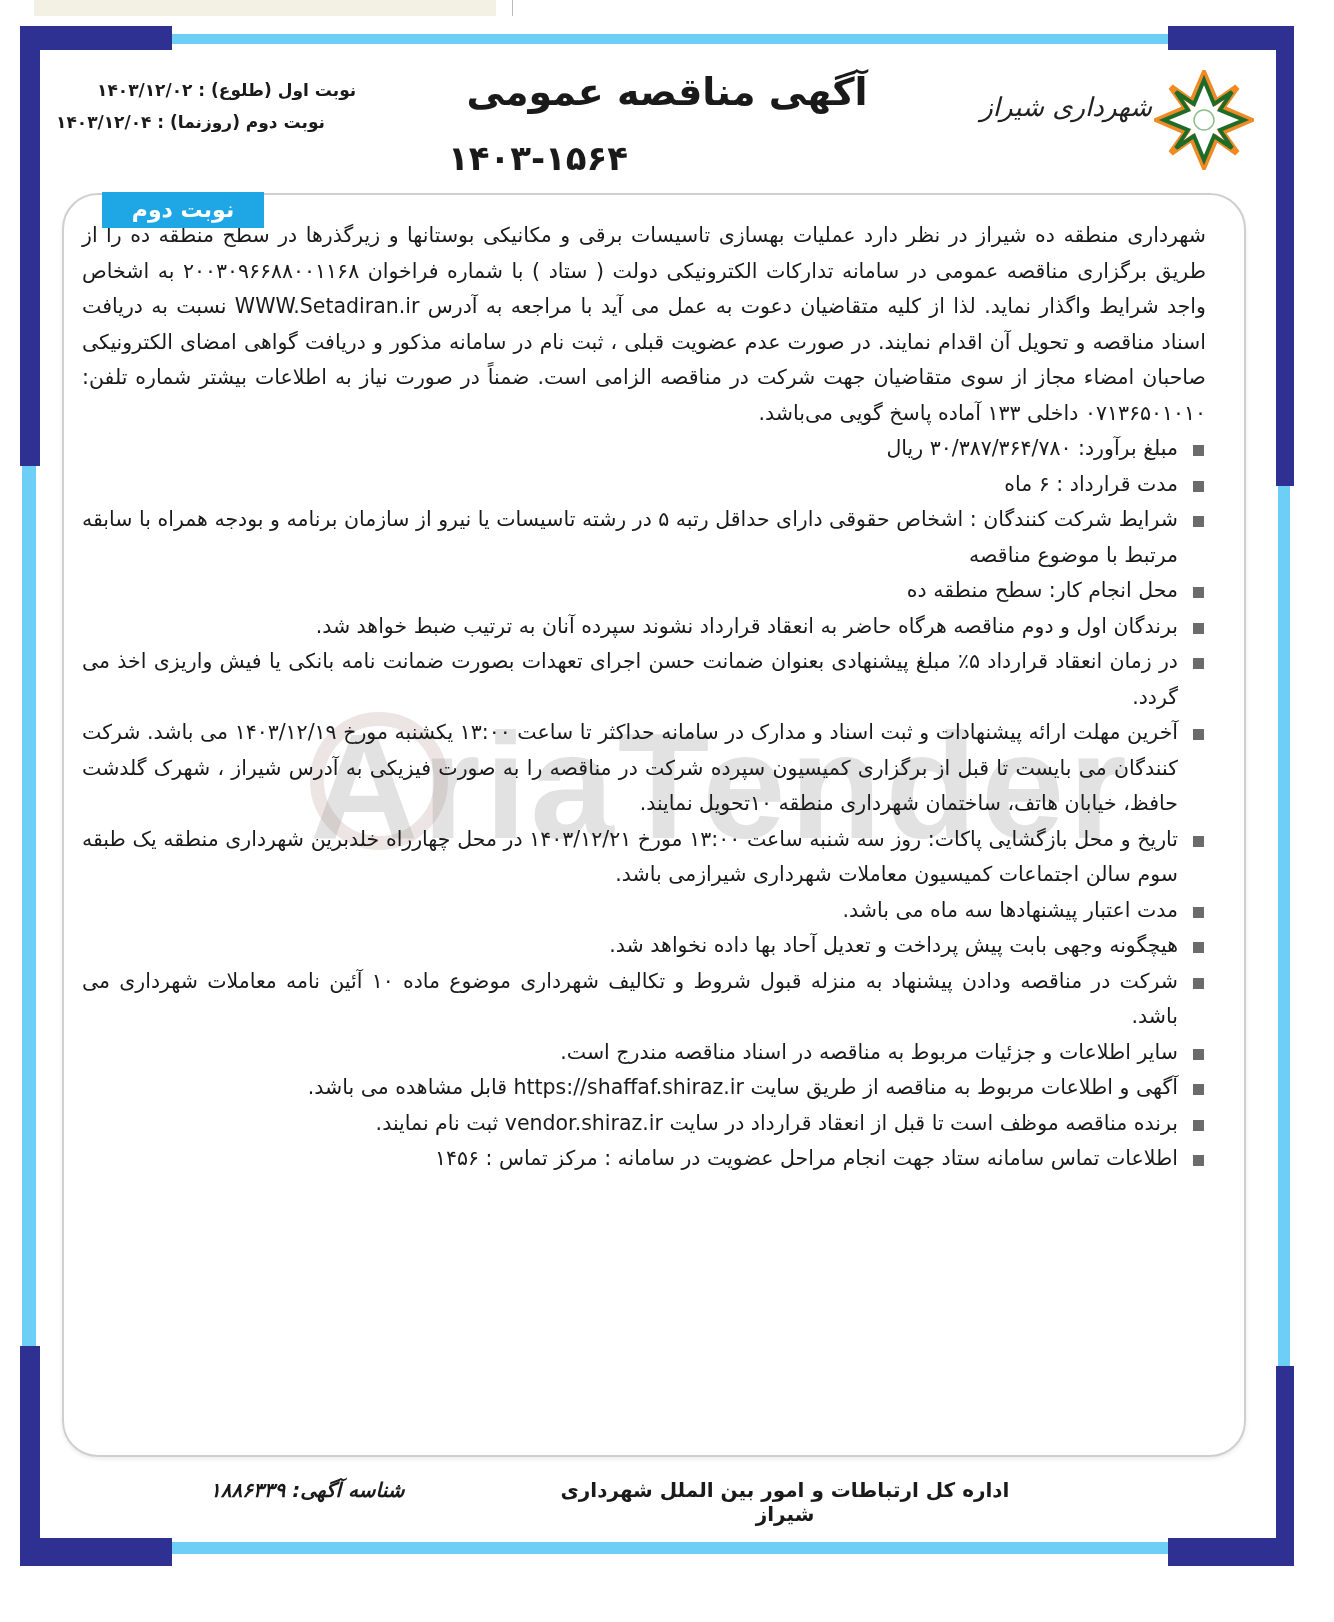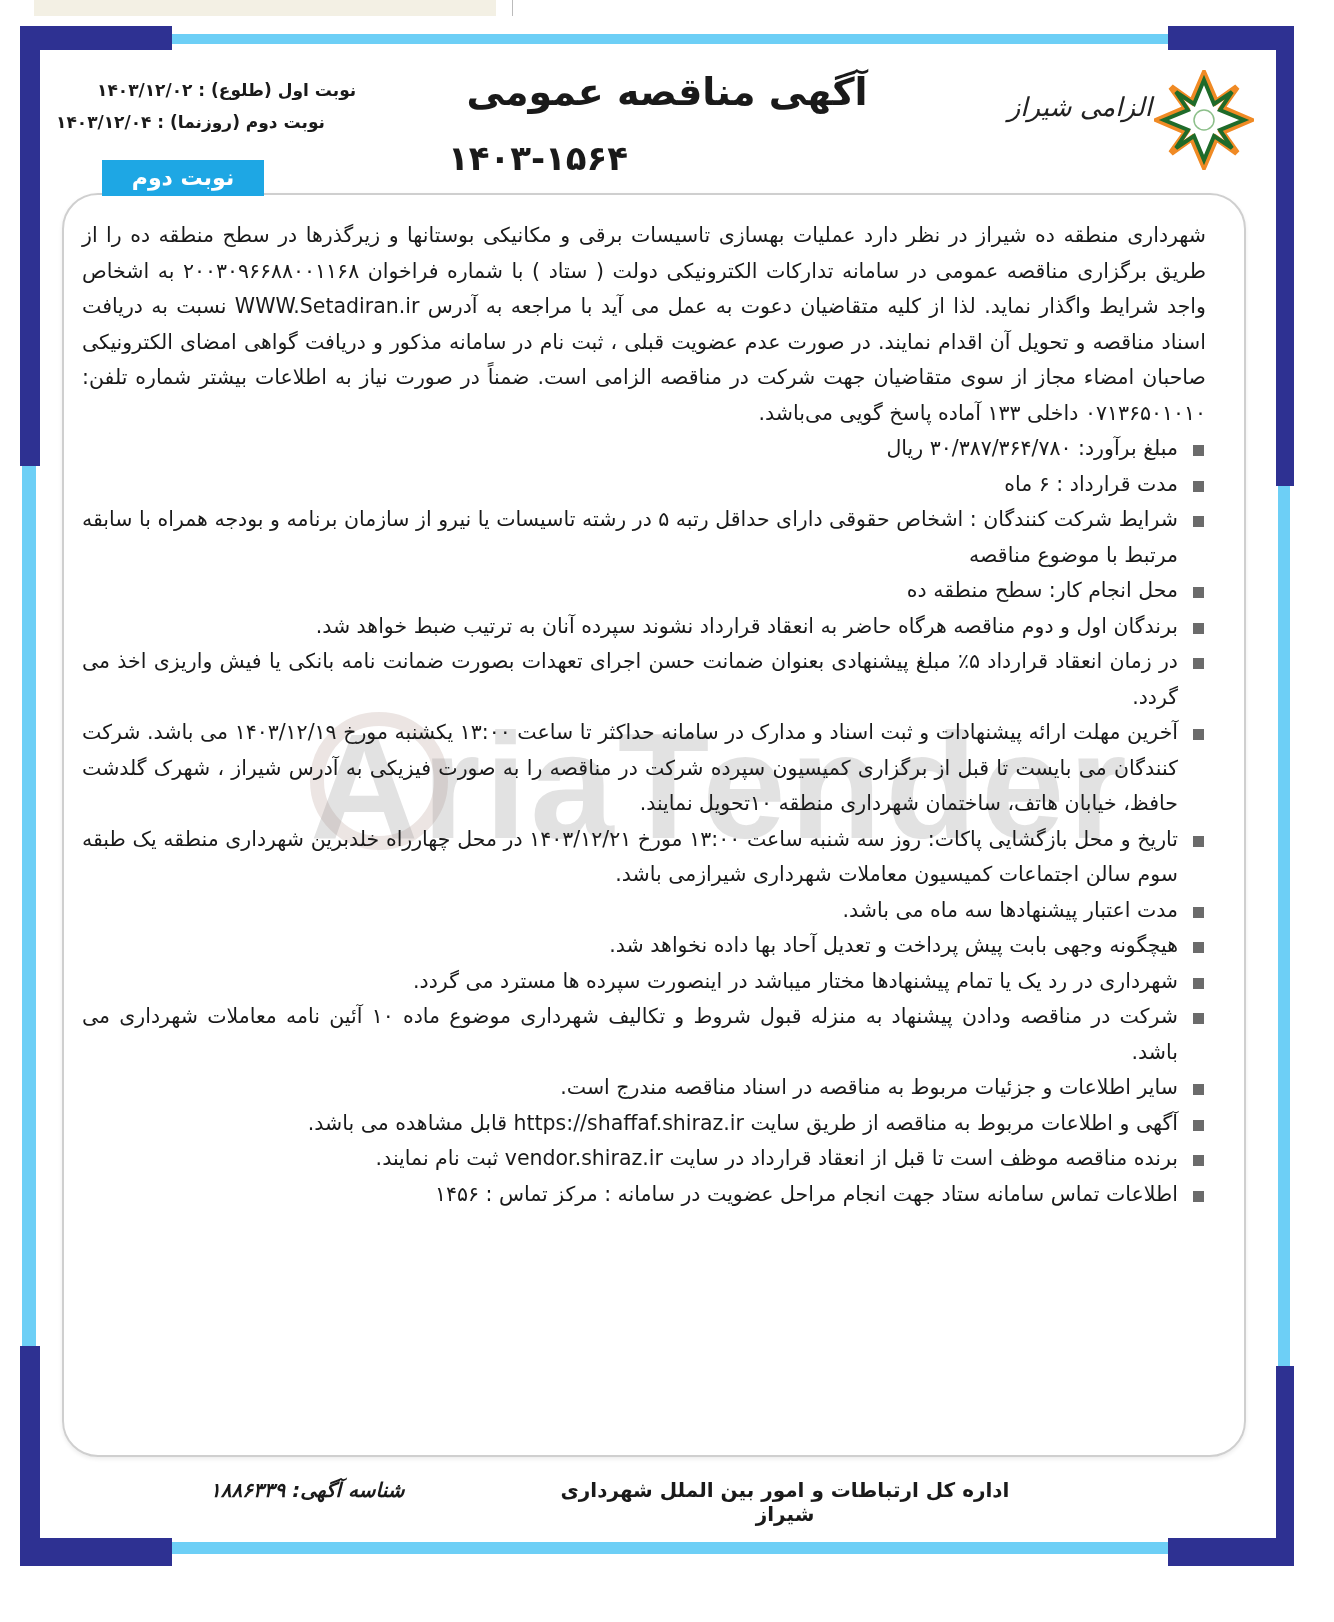--- a/index.html
+++ b/index.html
@@ -18,21 +18,21 @@
 
   
   .logo { position:absolute; right:80px; top:70px; width:100px; height:100px; }
   .logo-word { position:absolute; right:182px; top:92px; font-family:"DejaVu Serif", serif; font-style:italic; font-size:26px; color:#222; direction:rtl; }
   .title { position:absolute; left:0; width:1334px; top:70px; text-align:center; font-size:38px; font-weight:bold; direction:rtl; }
   .title-num { position:absolute; left:0; width:1076px; top:138px; text-align:center; font-size:34px; font-weight:bold; }
   .pub { position:absolute; left:56px; direction:rtl; font-size:17px; font-weight:bold; }
   .pub1 { top:80px;margin-left:41px; }
   .pub2 { top:112px; }
 
-  .badge { position:absolute; left:102px; top:160px; width:162px; height:36px; background:#1ea7e4; color:#fff;
+  .badge { position:absolute; left:102px; top:192px; width:162px; height:36px; background:#1ea7e4; color:#fff;
            font-size:22px; font-weight:bold; text-align:center; line-height:36px; direction:rtl; z-index:3; }
 
   .box { position:absolute; left:62px; top:193px; width:1180px; height:1260px; border:2px solid #cfcfcf; border-radius:36px; box-shadow:0 2px 4px rgba(0,0,0,0.08); }
 
   .content { position:absolute; left:82px; top:218px; width:1124px; direction:rtl; font-size:20.5px; line-height:35.5px; text-align:justify; z-index:2; }
   .content p { margin:0; }
   .items { list-style:none; margin:0; padding:0; }
   .items li { position:relative; padding-right:28px; }
   .items li .sq { position:absolute; right:2px; top:14px; width:11px; height:11px; background:#6b6b6b; }
   .latin { direction:ltr; unicode-bidi:embed; }
@@ -68,21 +68,21 @@
 
 <svg class="logo" viewBox="0 0 100 100">
   <g transform="translate(50,50)">
     <g fill="none" stroke-width="6">
       <path d="M0,-46 L12,-18 L33,-33 L18,-12 L46,0 L18,12 L33,33 L12,18 L0,46 L-12,18 L-33,33 L-18,12 L-46,0 L-18,-12 L-33,-33 L-12,-18 Z" stroke="#f08a24"></path>
       <path d="M0,-40 L10,-16 L28,-28 L16,-10 L40,0 L16,10 L28,28 L10,16 L0,40 L-10,16 L-28,28 L-16,10 L-40,0 L-16,-10 L-28,-28 L-10,-16 Z" stroke="#1f6b2a" stroke-width="4"></path>
     </g>
     <circle r="10" fill="none" stroke="#8cbf8a" stroke-width="1.5"></circle>
   </g>
 </svg>
-<div class="logo-word">الزامی شیراز</div>
+<div class="logo-word">شهرداری شیراز</div>
 
 <div class="title">آگهی مناقصه عمومی</div>
 <div class="title-num">۱۴۰۳-۱۵۶۴</div>
 
 <div class="pub pub1">نوبت اول (طلوع) : ۱۴۰۳/۱۲/۰۲</div>
 <div class="pub pub2">نوبت دوم (روزنما) : ۱۴۰۳/۱۲/۰۴</div>
 
 <div class="box"></div>
 <div class="badge">نوبت دوم</div>
 
@@ -101,21 +101,20 @@
     <li><span class="sq"></span><span>شرایط شرکت کنندگان : اشخاص حقوقی دارای حداقل رتبه ۵ در رشته تاسیسات یا نیرو از سازمان برنامه و بودجه همراه با سابقه مرتبط با موضوع مناقصه</span></li>
     <li><span class="sq"></span><span>محل انجام کار: سطح منطقه ده</span></li>
     <li><span class="sq"></span><span>برندگان اول و دوم مناقصه هرگاه حاضر به انعقاد قرارداد نشوند سپرده آنان به ترتیب ضبط خواهد شد.</span></li>
     <li><span class="sq"></span><span>در زمان انعقاد قرارداد ۵٪  مبلغ پیشنهادی  بعنوان ضمانت حسن اجرای تعهدات بصورت ضمانت نامه بانکی یا فیش واریزی اخذ می گردد.</span></li>
     <li><span class="sq"></span></li>
     <li><span class="sq"></span><span>آخرین مهلت ارائه پیشنهادات و ثبت اسناد و مدارک در سامانه حداکثر تا ساعت ۱۳:۰۰ یکشنبه مورخ ۱۴۰۳/۱۲/۱۹ می باشد. شرکت کنندگان می بایست تا قبل از برگزاری کمیسیون سپرده شرکت در مناقصه را به صورت فیزیکی به آدرس شیراز ، شهرک گلدشت حافظ، خیابان هاتف، ساختمان شهرداری منطقه ۱۰تحویل نمایند.</span></li>
     <li><span class="sq"></span><span>تاریخ و محل بازگشایی پاکات: روز سه شنبه ساعت ۱۳:۰۰ مورخ ۱۴۰۳/۱۲/۲۱ در محل چهارراه خلدبرین شهرداری منطقه یک  طبقه سوم سالن اجتماعات کمیسیون معاملات شهرداری شیرازمی باشد.</span></li>
     <li><span class="sq"></span><span>مدت اعتبار پیشنهادها سه ماه می باشد.</span></li>
     <li><span class="sq"></span><span>هیچگونه وجهی بابت پیش پرداخت و تعدیل آحاد بها داده نخواهد شد.</span></li>
     <li><span class="sq"></span></li>
-    <li><span class="sq"></span><span>شهرداری در رد یک یا تمام پیشنهادها  مختار میباشد در اینصورت سپرده ها مسترد می گردد.</span></li>
     <li><span class="sq"></span><span>شرکت در مناقصه ودادن پیشنهاد به منزله قبول شروط و تکالیف شهرداری موضوع ماده ۱۰ آئین نامه معاملات شهرداری می باشد.</span></li>
     <li><span class="sq"></span><span>سایر اطلاعات و جزئیات مربوط به مناقصه در اسناد مناقصه مندرج است.</span></li>
     <li><span class="sq"></span><span>آگهی و اطلاعات مربوط به مناقصه از طریق سایت</span> <span class="latin">https://shaffaf.shiraz.ir</span> <span>قابل مشاهده می باشد.</span></li>
     <li><span class="sq"></span><span>برنده مناقصه موظف  است تا قبل از انعقاد قرارداد در سایت</span> <span class="latin">vendor.shiraz.ir</span> <span>ثبت نام نمایند.</span></li>
     <li><span class="sq"></span><span>اطلاعات تماس سامانه ستاد جهت انجام مراحل عضویت در سامانه : مرکز تماس : ۱۴۵۶</span></li>
   </ul>
 </div>
 
 <div class="footer-left">شناسه آگهی: ۱۸۸۶۳۳۹</div>
 <div class="footer-right">اداره کل ارتباطات و امور بین الملل شهرداری شیراز</div>

